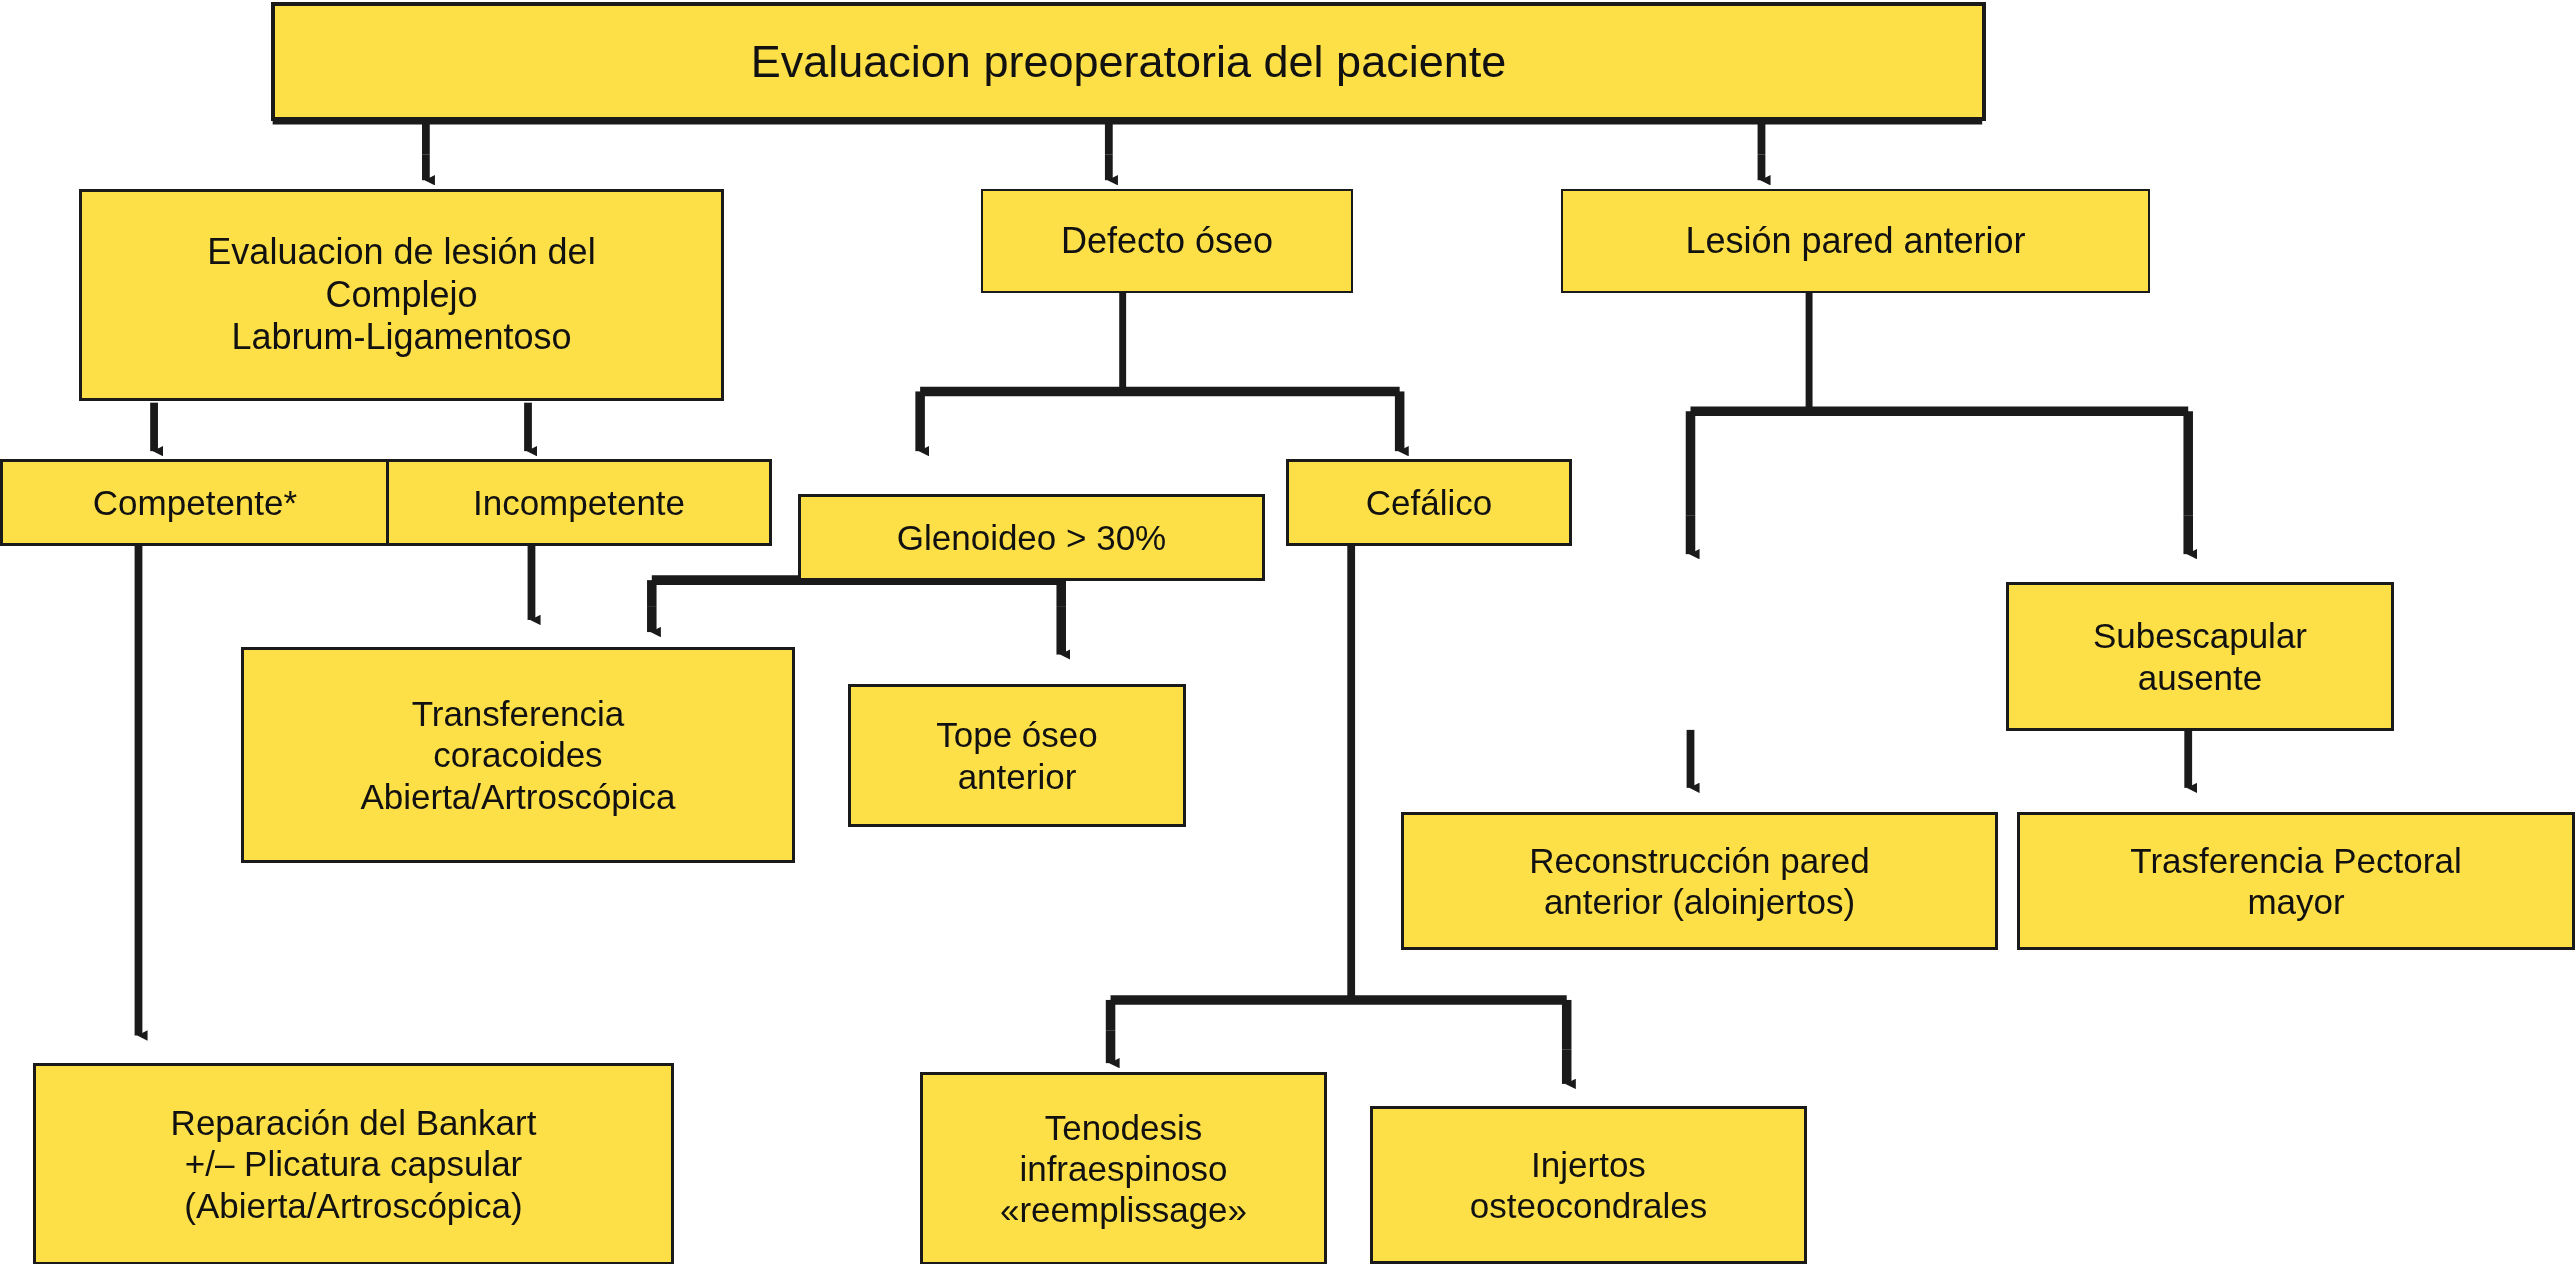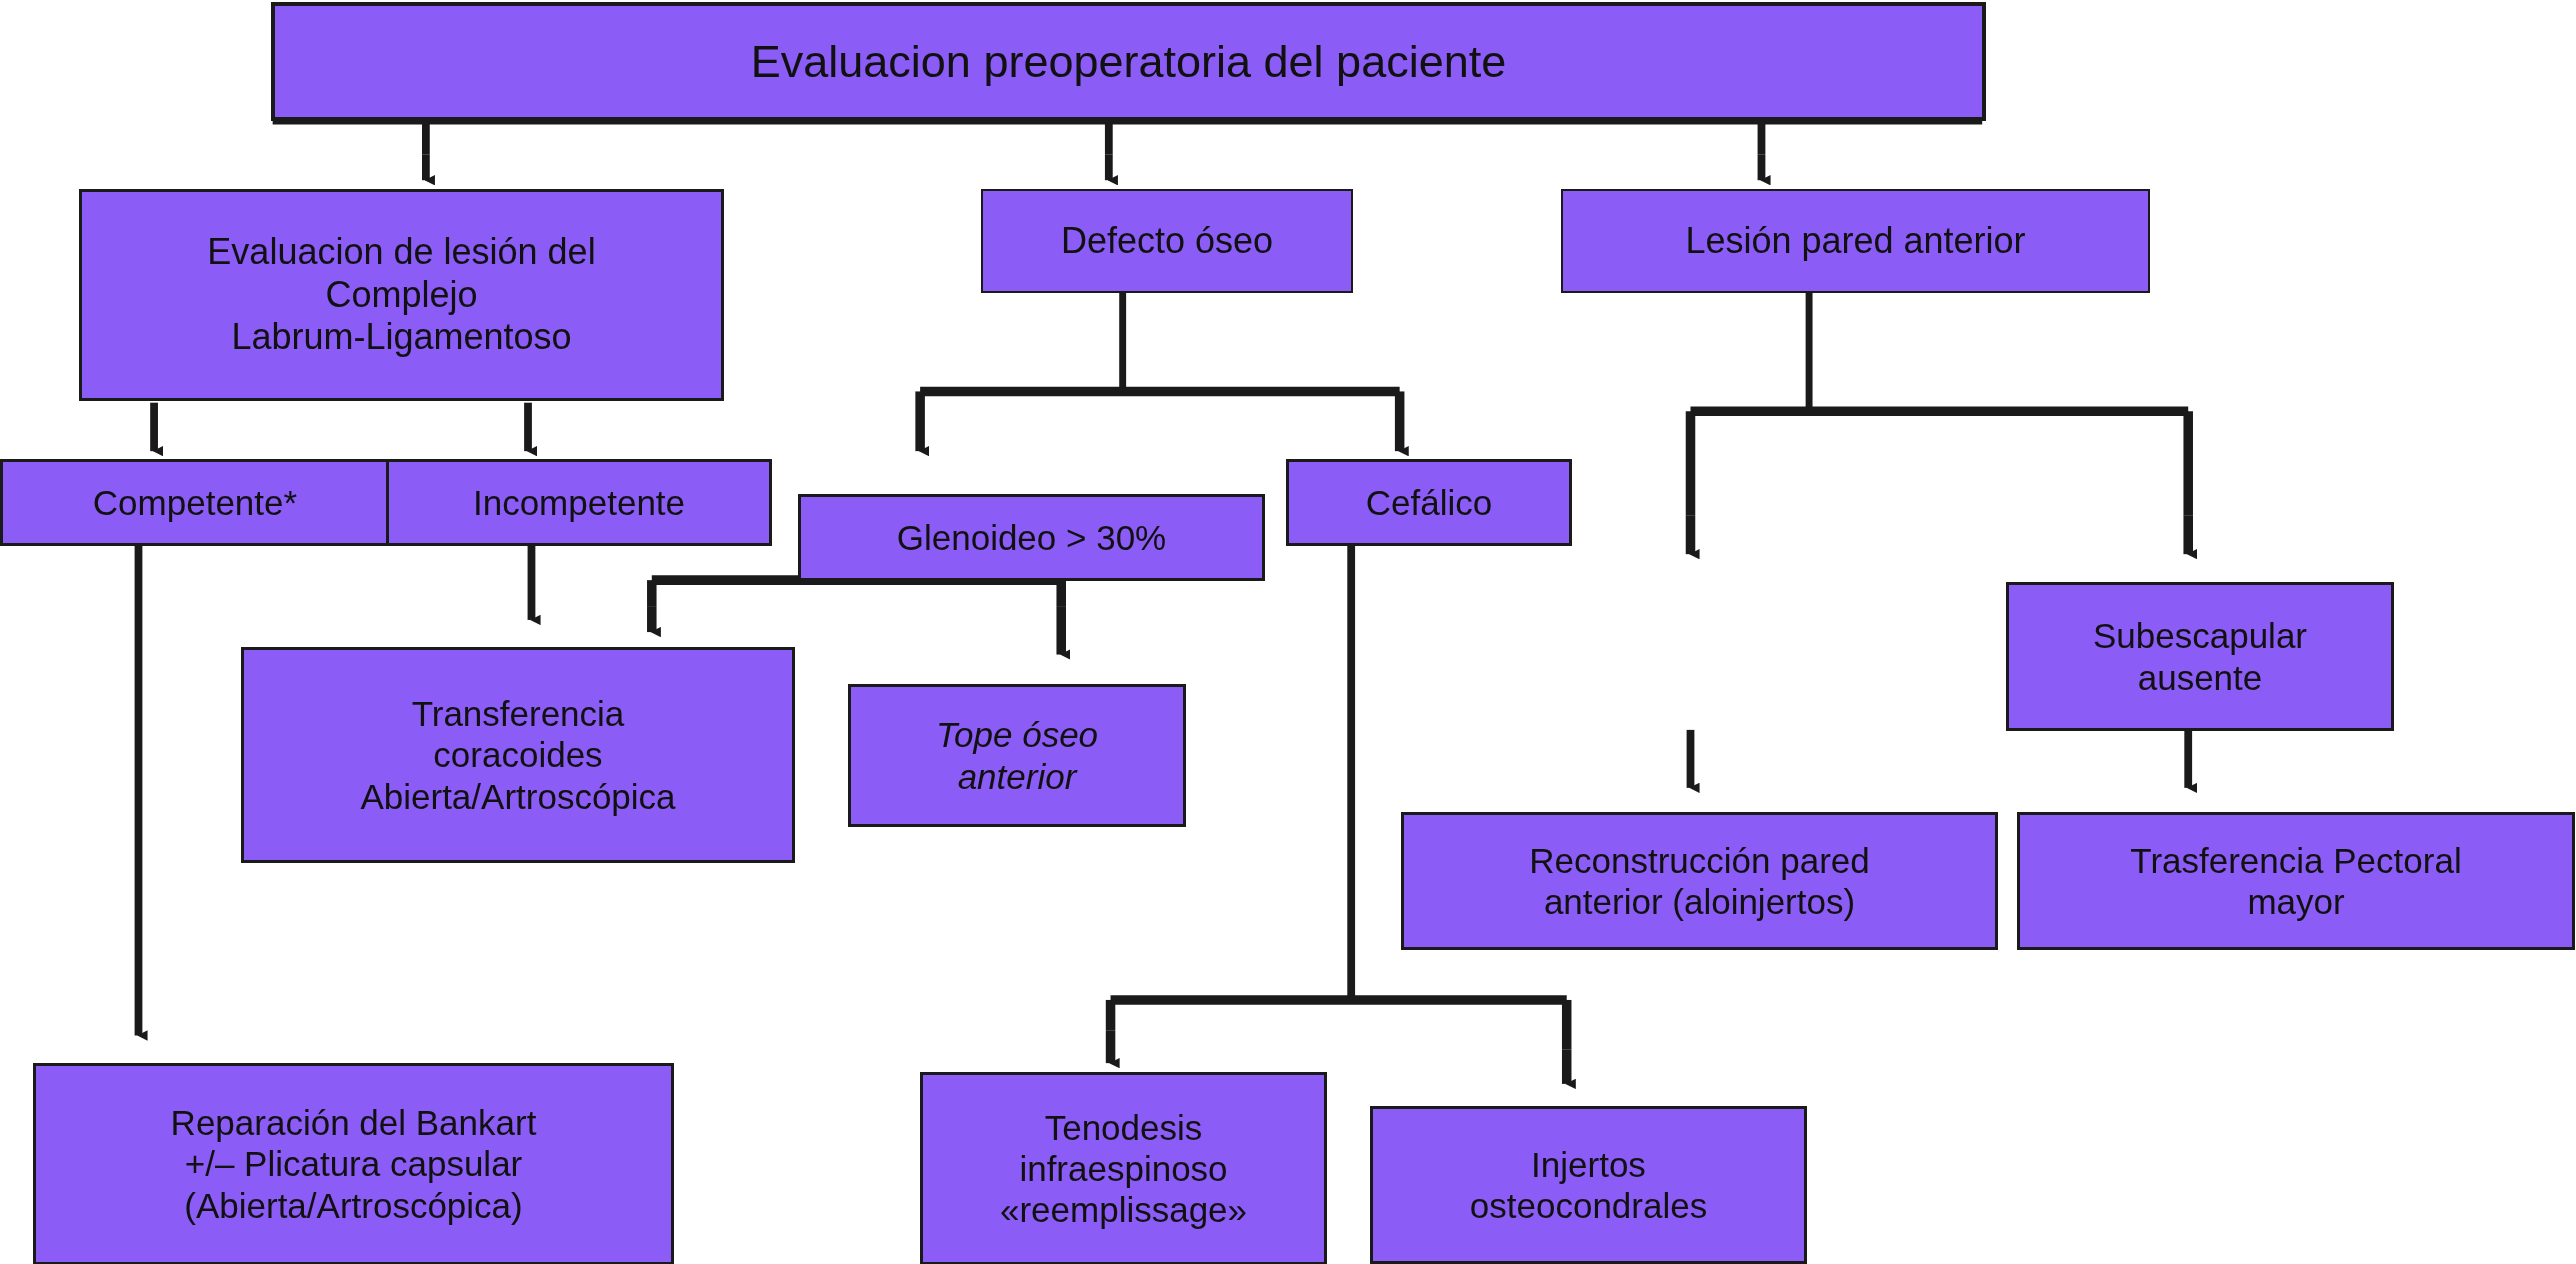--- a/index.html
+++ b/index.html
@@ -18,21 +18,21 @@
     position: absolute;
     top: 0;
     left: 0;
     width: 2576px;
     height: 1265px;
   }
   .node-box {
     position: absolute;
     box-sizing: border-box;
     border: 3.5px solid #1a1a1a;
-    background: #8b5cf6;
+    background: #fde047;
     display: flex;
     align-items: center;
     justify-content: center;
     text-align: center;
     color: #111111;
     font-family: "Liberation Sans", sans-serif;
     line-height: 1.18;
     padding: 1.7px 5.2px;
     white-space: pre-line;
   }
@@ -152,21 +152,21 @@
   <div class="node-box fs-md" style="left:386px; top:459px; width:386px; height:87px;">Incompetente</div>
 
   <div class="node-box fs-md" style="left:798px; top:459px; width:467px; height:87px;margin-top:35px;">Glenoideo &gt; 30%</div>
 
   <div class="node-box fs-md" style="left:1286px; top:459px; width:286px; height:87px;">Cefálico</div>
 
   <div class="node-box fs-md" style="left:241px; top:647px; width:554px; height:216px;">Transferencia
 coracoides
 Abierta/Artroscópica</div>
 
-  <div class="node-box fs-md" style="left:848px; top:684px; width:338px; height:143px;font-style:italic;">Tope óseo
+  <div class="node-box fs-md" style="left:848px; top:684px; width:338px; height:143px;">Tope óseo
 anterior</div>
 
 
   <div class="node-box fs-md" style="left:2006px; top:582px; width:388px; height:149px;">Subescapular
 ausente</div>
 
   <div class="node-box fs-md" style="left:1401px; top:812px; width:597px; height:138px;text-align:center;">Reconstrucción pared
 anterior (aloinjertos)</div>
 
   <div class="node-box fs-md" style="left:2017px; top:812px; width:558px; height:138px;">Trasferencia Pectoral

